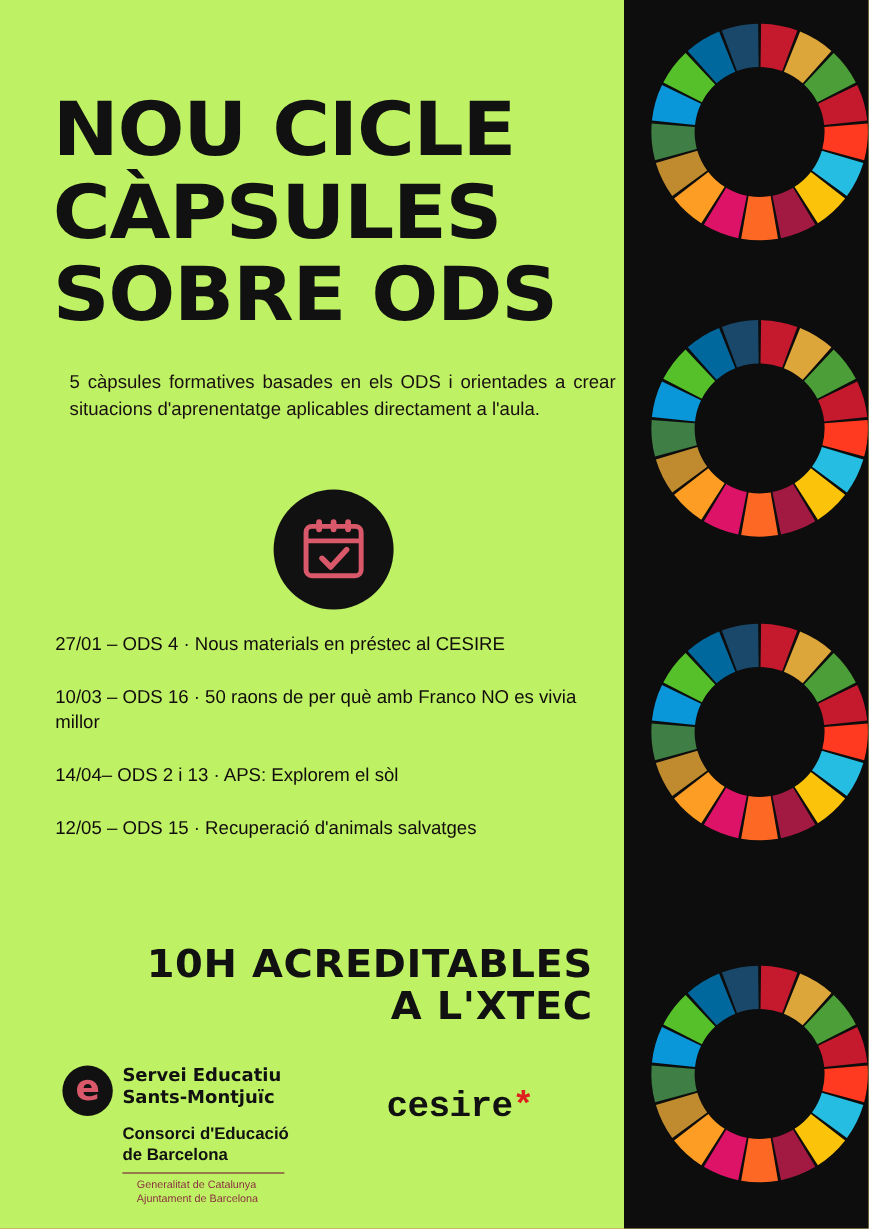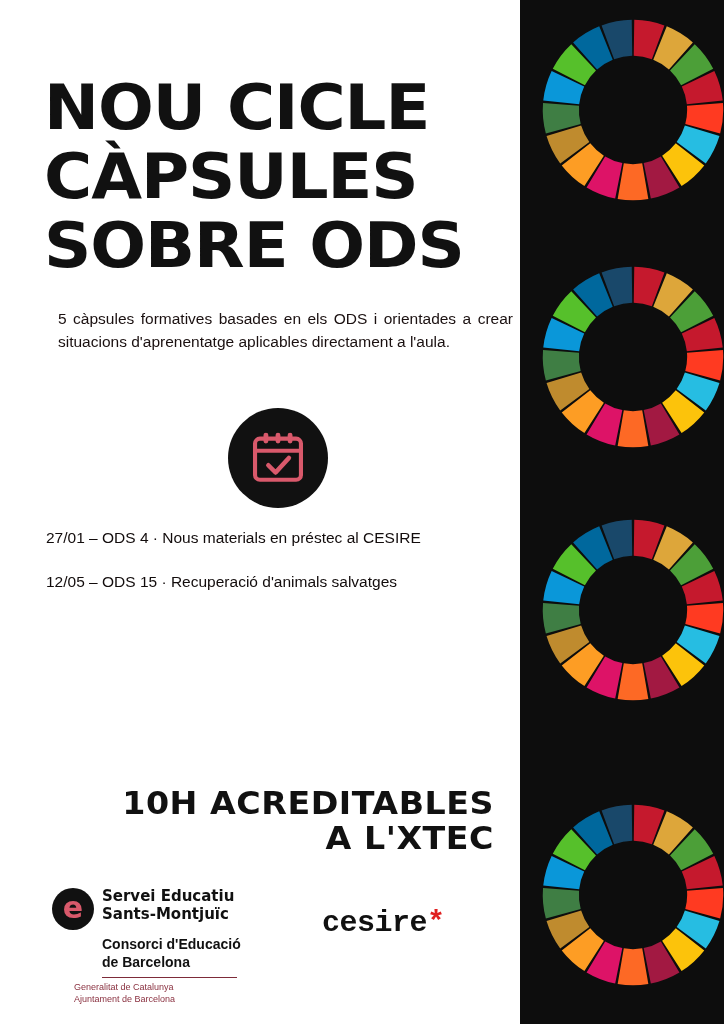--- a/index.html
+++ b/index.html
@@ -7,21 +7,21 @@
     width: 724px;
     height: 1024px;
     overflow: hidden;
     background: #d9596b;
     font-family: "Liberation Sans", sans-serif;
   }
   .poster {
     position: relative;
     width: 724px;
     height: 1024px;
-    background: #ffffff;
+    background: #bef264;
     overflow: hidden;
   }
 
   
   .right-column {
     position: absolute;
     top: 0;
     right: 0;
     width: 204px;
     height: 1024px;
@@ -166,21 +166,21 @@
   .logo-se .rule {
     width: 135px;
     height: 1px;
     background: #7d2b39;
     margin: 6px 0 4px 50px;
   }
   .logo-se .t3 {
     font-size: 9px;
     line-height: 1.3;
     color: #8a3140;
-    margin-left: 22px;
+    margin-left: 62px;
   }
   .logo-cesire {
     position: absolute;
     left: 322px;
     top: 906px;
     font-family: Liberation Mono, monospace;
     font-weight: bold;
     font-size: 30px;
     letter-spacing: -0.5px;
     color: #111111;
@@ -311,20 +311,22 @@
         <rect x="12" y="3" width="4" height="9" rx="2" fill="#d9596b"></rect>
         <rect x="22" y="3" width="4" height="9" rx="2" fill="#d9596b"></rect>
         <rect x="32" y="3" width="4" height="9" rx="2" fill="#d9596b"></rect>
         <polyline points="16,30 22,36 33,24" fill="none" stroke="#d9596b" stroke-width="3.8" stroke-linecap="round" stroke-linejoin="round"></polyline>
       </svg>
     </div>
   </div>
 
   <div class="sessions">
     <div class="session">27/01 – ODS 4 · Nous materials en préstec al CESIRE</div>
+    <div class="session">10/03 – ODS 16 · 50 raons de per què amb Franco NO es vivia millor</div>
+    <div class="session">14/04– ODS 2 i 13 · APS: Explorem el sòl</div>
     <div class="session">12/05 – ODS 15 · Recuperació d'animals salvatges</div>
   </div>
 
   <div class="accredit">
     <div class="l1">10H ACREDITABLES</div>
     <div class="l2">A L'XTEC</div>
   </div>
 
   <div class="logo-se">
     <div class="row">

